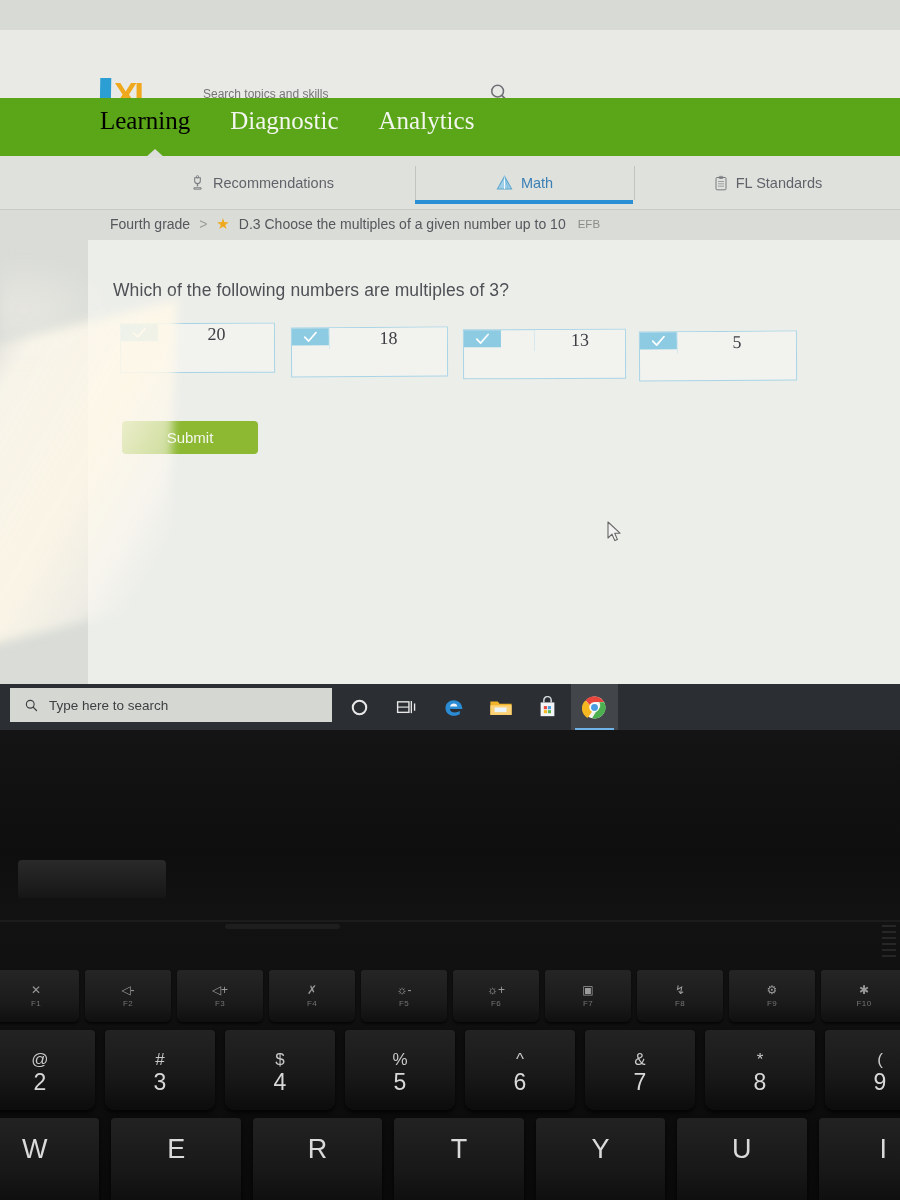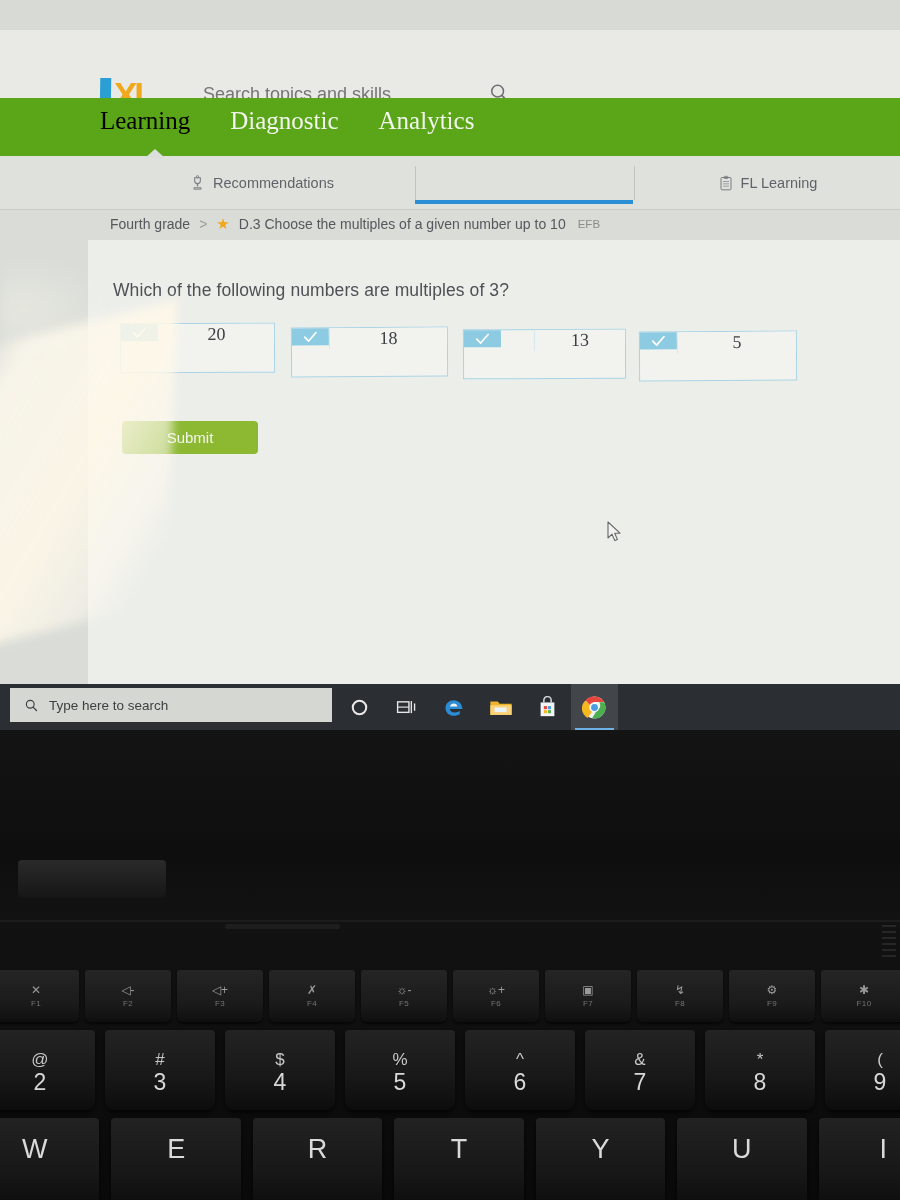--- a/index.html
+++ b/index.html
@@ -50,21 +50,21 @@
     position: absolute;
     left: 203px; top: 50px;
     width: 315px; height: 32px;
     border-bottom: 1px solid #c3c5c0;
   }
   #search-input {
     position: absolute; left: 0; top: 2px;
     width: 270px; height: 24px;
     border: none; outline: none; background: transparent;
     font-family: "Liberation Sans", sans-serif;
-    font-size: 18px; color: #8b5cf6;
+    font-size: 12px; color: #8b5cf6;
   }
   #search-icon {
     position: absolute; right: 8px; top: 2px;
     width: 22px; height: 22px;
   }
 
   
   #green-nav {
     position: absolute;
     left: 0; top: 98px;
@@ -412,30 +412,38 @@
     <div class="sub-tab" id="sub-tab-rec">
       <svg width="17" height="17" viewBox="0 0 24 24">
         <path d="M8 4h8v4a4 4 0 0 1-8 0z" fill="none" stroke="#7a7c80" stroke-width="1.5"></path>
         <path d="M11 12h2v4h-2z" fill="#7a7c80"></path>
         <path d="M7 18h10v2H7z" fill="none" stroke="#7a7c80" stroke-width="1.4"></path>
         <circle cx="12" cy="2.5" r="1.6" fill="none" stroke="#7a7c80" stroke-width="1.3"></circle>
       </svg>
       <span>Recommendations</span>
     </div>
 
+    <div class="sub-tab" id="sub-tab-math">
+      <svg width="19" height="19" viewBox="0 0 24 24">
+        <path d="M12 3 L21 19 L3 19 Z" fill="#9fd0e8" stroke="#5fa7cf" stroke-width="1.3"></path>
+        <path d="M12 3 L12 19" stroke="#ffffff" stroke-width="1.1"></path>
+        <path d="M12 3 L16.5 19" stroke="#6fb3d6" stroke-width="1"></path>
+      </svg>
+      <span>Math</span>
+    </div>
 
     <div class="sub-tab" id="sub-tab-fl">
       <svg width="16" height="17" viewBox="0 0 24 24">
         <rect x="4.5" y="3" width="15" height="18.5" rx="1.5" fill="none" stroke="#7a7c80" stroke-width="1.5"></rect>
         <rect x="9" y="1.3" width="6" height="3.2" rx="1" fill="none" stroke="#7a7c80" stroke-width="1.3"></rect>
         <line x1="7.5" y1="9" x2="16.5" y2="9" stroke="#8b8d91" stroke-width="1.2"></line>
         <line x1="7.5" y1="12.5" x2="16.5" y2="12.5" stroke="#8b8d91" stroke-width="1.2"></line>
         <line x1="7.5" y1="16" x2="16.5" y2="16" stroke="#8b8d91" stroke-width="1.2"></line>
       </svg>
-      <span>FL Learning</span>
+      <span>FL Standards</span>
     </div>
   </div>
   <div id="sub-underline"></div>
 
   <div id="breadcrumb">
     <span>Fourth grade</span>
     <span id="bc-chevron">&gt;</span>
     <span id="bc-star">★</span>
     <span>D.3 Choose the multiples of a given number up to 10</span>
     <span id="bc-efb">EFB</span>

